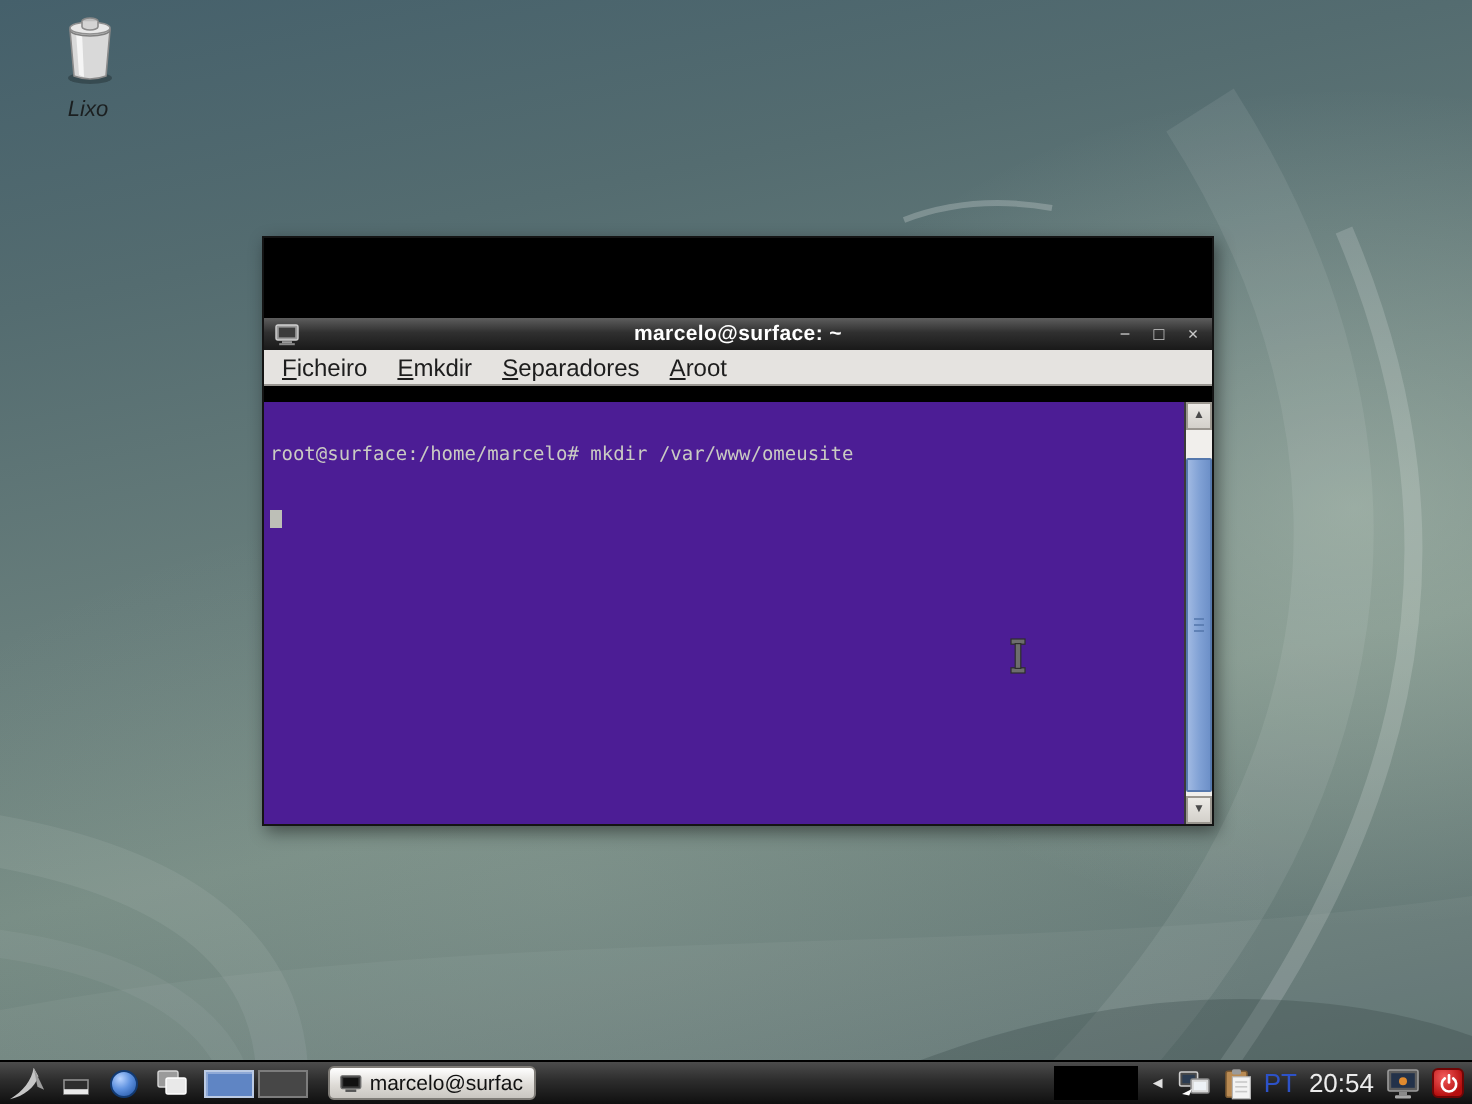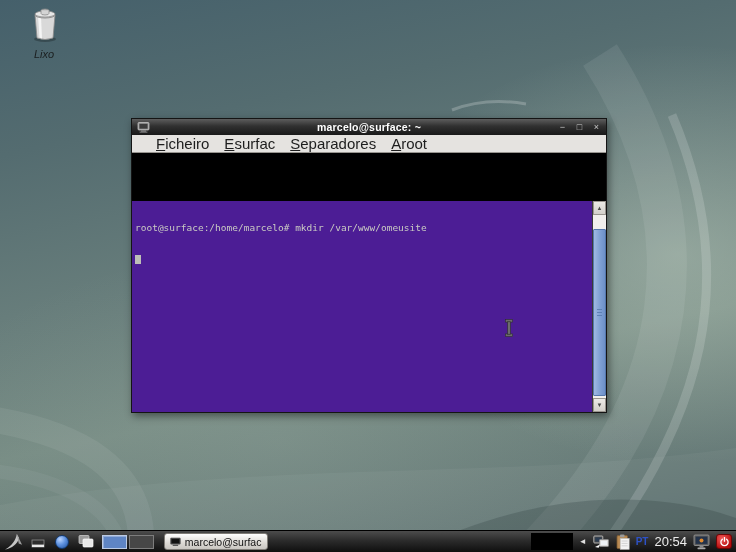--- a/index.html
+++ b/index.html
@@ -19,32 +19,32 @@
 
   
   .term-window{
     position:absolute;left:131px;top:118px;width:474px;height:293px;
     border:1px solid #141414;background:#000;
     box-shadow:2px 3px 8px rgba(0,0,0,.45);
   }
   .titlebar{
     position:relative;height:16px;
     background:linear-gradient(#5d5d5d,#303030 45%,#191919);
-    display:flex;align-items:center;padding:0 5px;
+    display:flex;align-items:center;padding:0 5px;margin-top:40px;
   }
   .titlebar .title{
     position:absolute;left:0;right:0;text-align:center;
     color:#ffffff;font-weight:bold;font-size:10.5px;letter-spacing:.2px;
   }
   .controls{margin-left:auto;display:flex;gap:8px;z-index:1;}
   .ctrl{color:#c9c9c9;font-size:9px;line-height:16px;width:9px;text-align:center;cursor:default;}
   .menubar{
     height:17px;background:#e5e3e0;border-bottom:1px solid #97948f;
-    display:flex;align-items:center;padding-left:24px;gap:15px;
-    font-size:15px;color:#1d1d1d;
+    display:flex;align-items:center;padding-left:9px;gap:15px;
+    font-size:12px;color:#1d1d1d;
   }
   .menu-item{cursor:default;}
   .menu-item .accel{text-decoration:underline;}
 
   .term-body{position:absolute;top:34px;bottom:0;left:0;right:0;background:#4c1d95;margin-top:48px;}
   .term-text{
     position:absolute;top:1px;left:3px;right:15px;
     font-family:"DejaVu Sans Mono",monospace;font-size:9.5px;line-height:10.5px;
     color:#cacbc3;white-space:pre;
   }
@@ -92,21 +92,21 @@
     height:17px;width:104px;box-sizing:border-box;margin-left:5px;flex:0 0 auto;
     background:linear-gradient(#ffffff,#dcd9d4 60%,#c9c6c1);
     border:1px solid #7f7c77;border-radius:3px;
     display:flex;align-items:center;gap:4px;padding:0 5px;
     font-size:10.5px;color:#111;
   }
   .win-btn .lbl{white-space:nowrap;overflow:hidden;}
   .tb-right{margin-left:auto;display:flex;align-items:center;gap:6px;}
   .black-plugin{width:42px;height:17px;background:#000;}
   .tray-arrow{color:#e0e0e0;font-size:8px;line-height:19px;cursor:default;}
-  .kb-layout{color:#2d52c8;font-weight:bold;font-size:10px;cursor:default;}
+  .kb-layout{color:#2d52c8;font-weight:normal;font-size:13px;cursor:default;}
   .clock{color:#ececec;font-size:13px;cursor:default;}
   .power{
     width:16px;height:15px;border-radius:3px;
     background:radial-gradient(circle at 35% 28%,#f25a5a,#b50e0e 75%);
     border:1px solid #6f0606;box-sizing:border-box;
     display:flex;align-items:center;justify-content:center;
   }
 </style>
 </head>
 <body>
@@ -147,21 +147,21 @@
       <span class="title">marcelo@surface: ~</span>
       <span class="controls">
         <span class="ctrl">−</span>
         <span class="ctrl">□</span>
         <span class="ctrl">×</span>
       </span>
     </div>
 
     <div class="menubar">
       <span class="menu-item"><span class="accel">F</span><span>icheiro</span></span>
-      <span class="menu-item"><span class="accel">E</span><span>surfac</span></span>
+      <span class="menu-item"><span class="accel">E</span><span>mkdir</span></span>
       <span class="menu-item"><span class="accel">S</span><span>eparadores</span></span>
       <span class="menu-item"><span class="accel">A</span><span>root</span></span>
     </div>
 
     <div class="term-body">
       <div class="term-text">
         <div class="term-line">root@surface:/home/marcelo# mkdir /var/www/omeusite</div>
         <div class="term-line"><span class="cursor"></span></div>
       </div>
       <div class="scrollbar">

